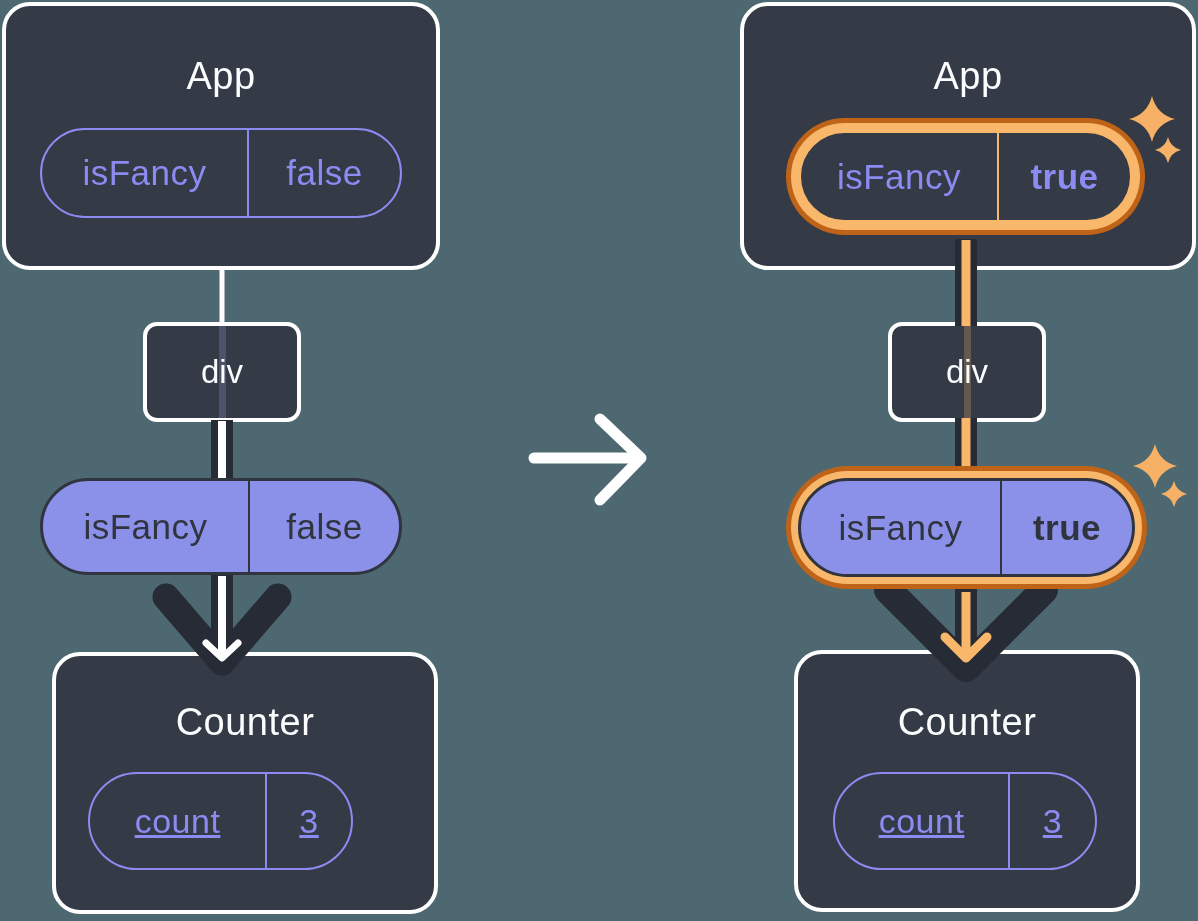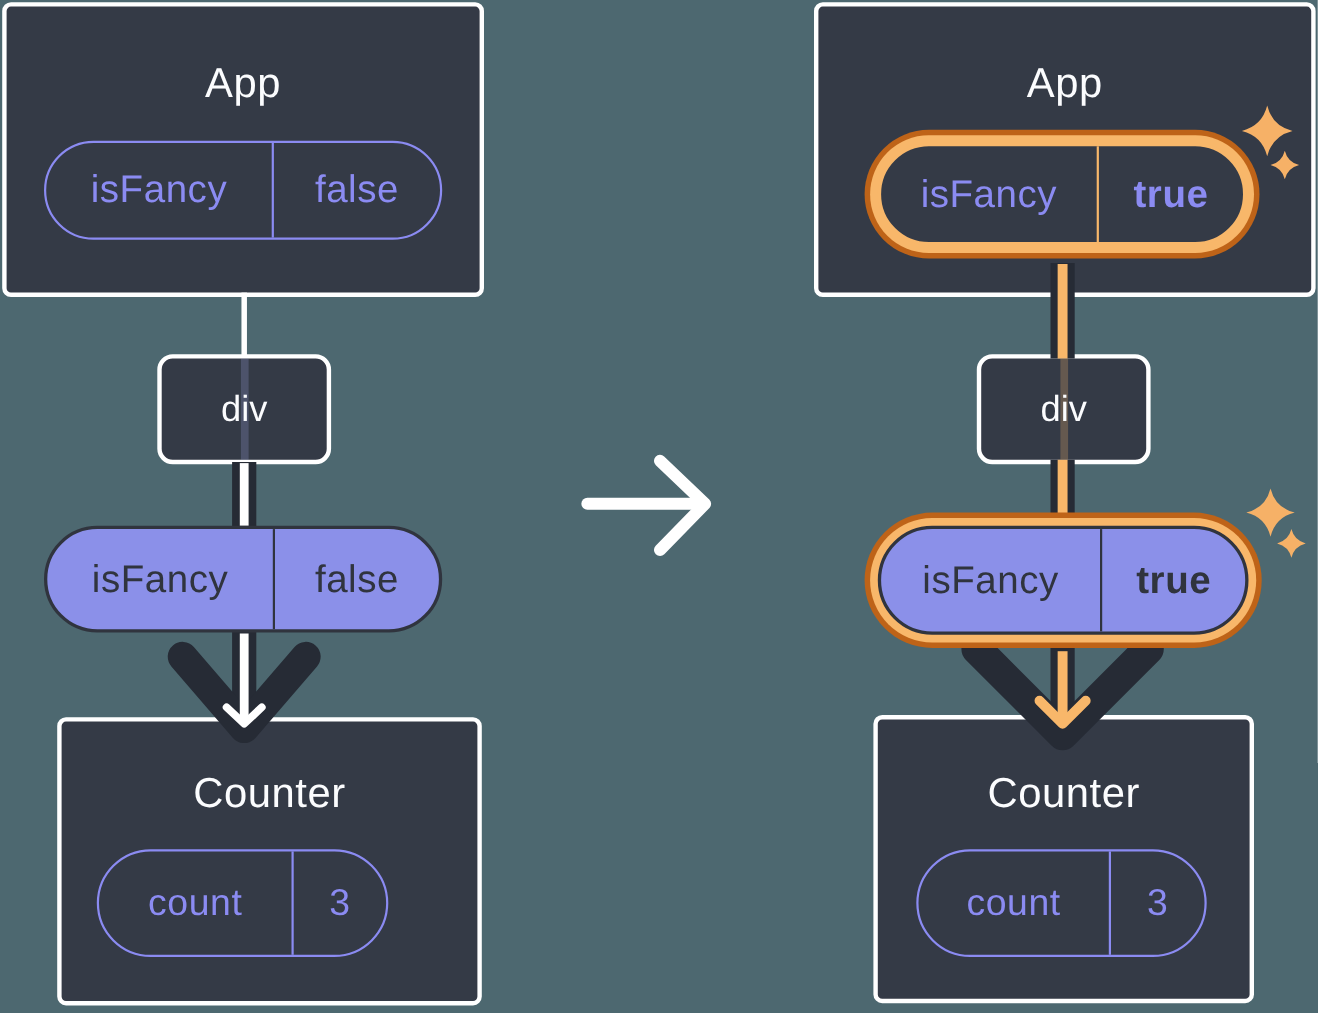--- a/index.html
+++ b/index.html
@@ -3,35 +3,35 @@
 <meta charset="utf-8">
 <style>
   html,body { margin:0; padding:0; }
   .stage {
     position:relative; width:1198px; height:921px;
     background:#4D6870; overflow:hidden;
     font-family:"Liberation Sans", sans-serif;
   }
   .card {
     position:absolute; background:#343A46;
-    border:4px solid #FFFFFF; border-radius:8px; box-sizing:border-box;
+    border:4px solid #FFFFFF; border-radius:28px; box-sizing:border-box;
   }
   .card-title {
     position:absolute; left:0; width:100%; text-align:center;
     color:#FBFCFE; font-size:38px; letter-spacing:0.5px; line-height:44px;
   }
   .pill {
     position:absolute; display:flex; align-items:stretch;
     border-radius:999px; box-sizing:border-box; letter-spacing:0.5px;
   }
   .pill .cell { display:flex; align-items:center; justify-content:center; }
   .pill .value { border-left-style:solid; }
   .pill.outline { border:2.5px solid #8B8BF2; color:#8B8BF2; font-size:35px; }
   .pill.outline .value { border-left-width:2.5px; border-left-color:#8B8BF2; }
-  .pill.small { font-size:34px; }
+  .pill.small { font-size:34px;text-decoration:underline; }
   .pill.filled { background:#8B90E9; border:3px solid #30343E; color:#30343E; font-size:35px; }
   .pill.filled .value { border-left-width:2.5px; border-left-color:#30343E; }
   .pill.ringed { box-shadow:0 0 0 7px #F8B76A, 0 0 0 12px #BE6318; }
   .pill.ringed-dark {
     background:#343A46; border:3px solid #F8B76A; color:#8B8BF2; font-size:35px;
     box-shadow:0 0 0 7px #F8B76A, 0 0 0 12px #BE6318;
   }
   .pill.ringed-dark .value { border-left-width:2.5px; border-left-color:#F8B76A; }
   .bold { font-weight:700;text-align:right; }
   .stripe { position:absolute; top:0; bottom:0; width:7px; }

